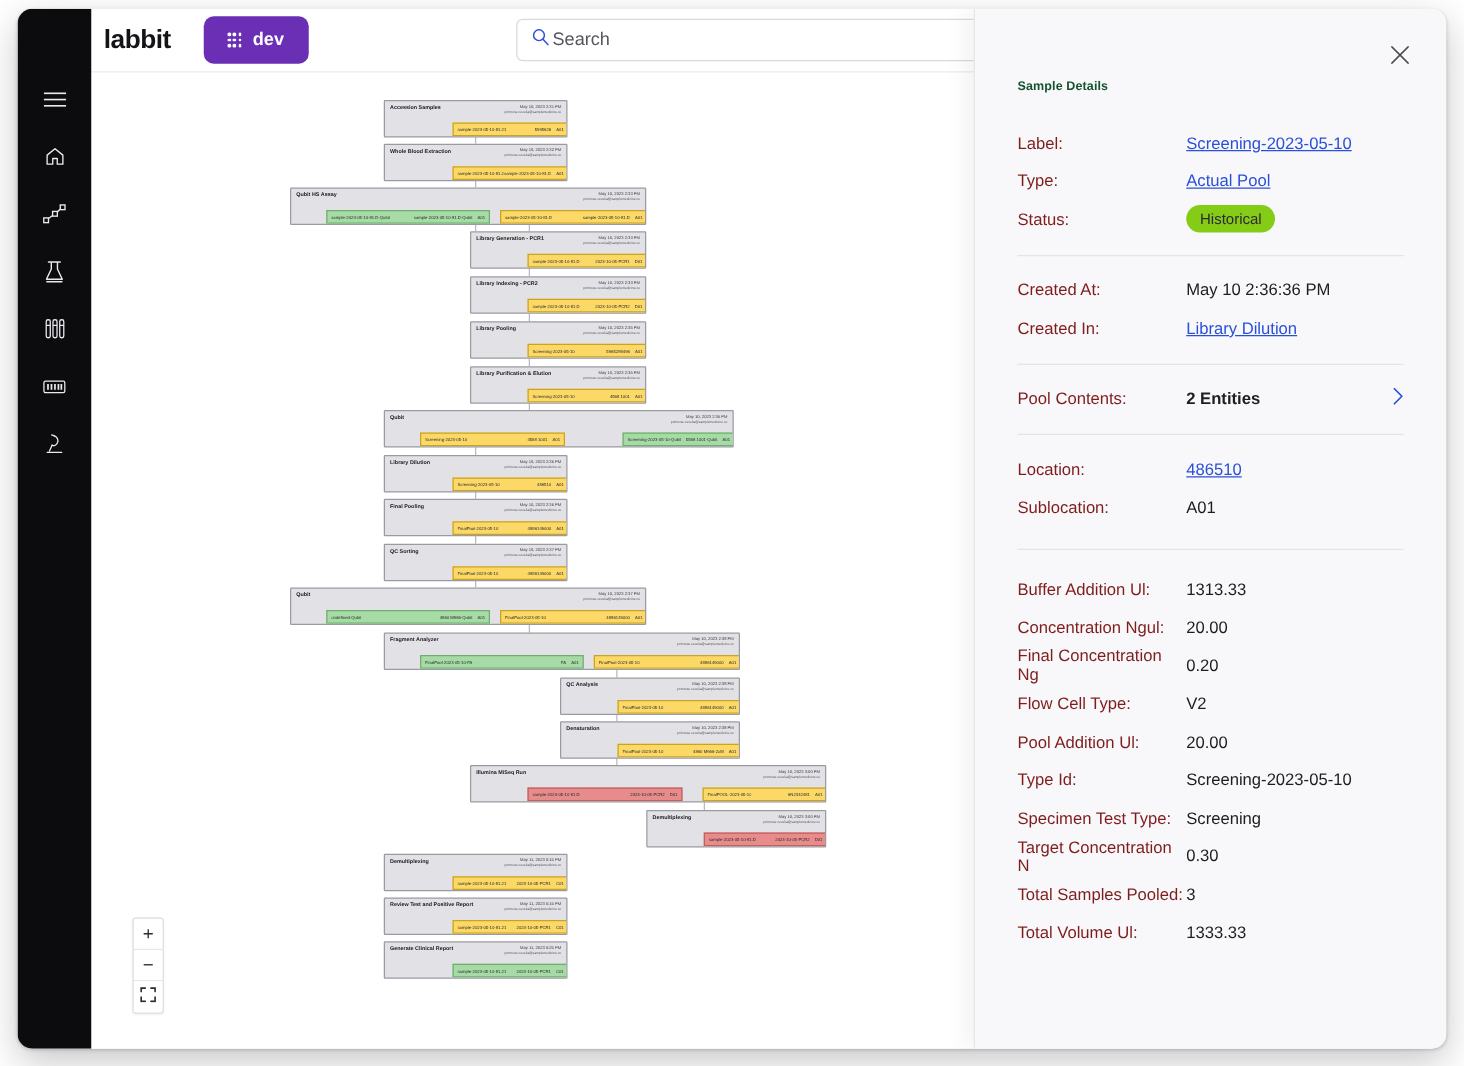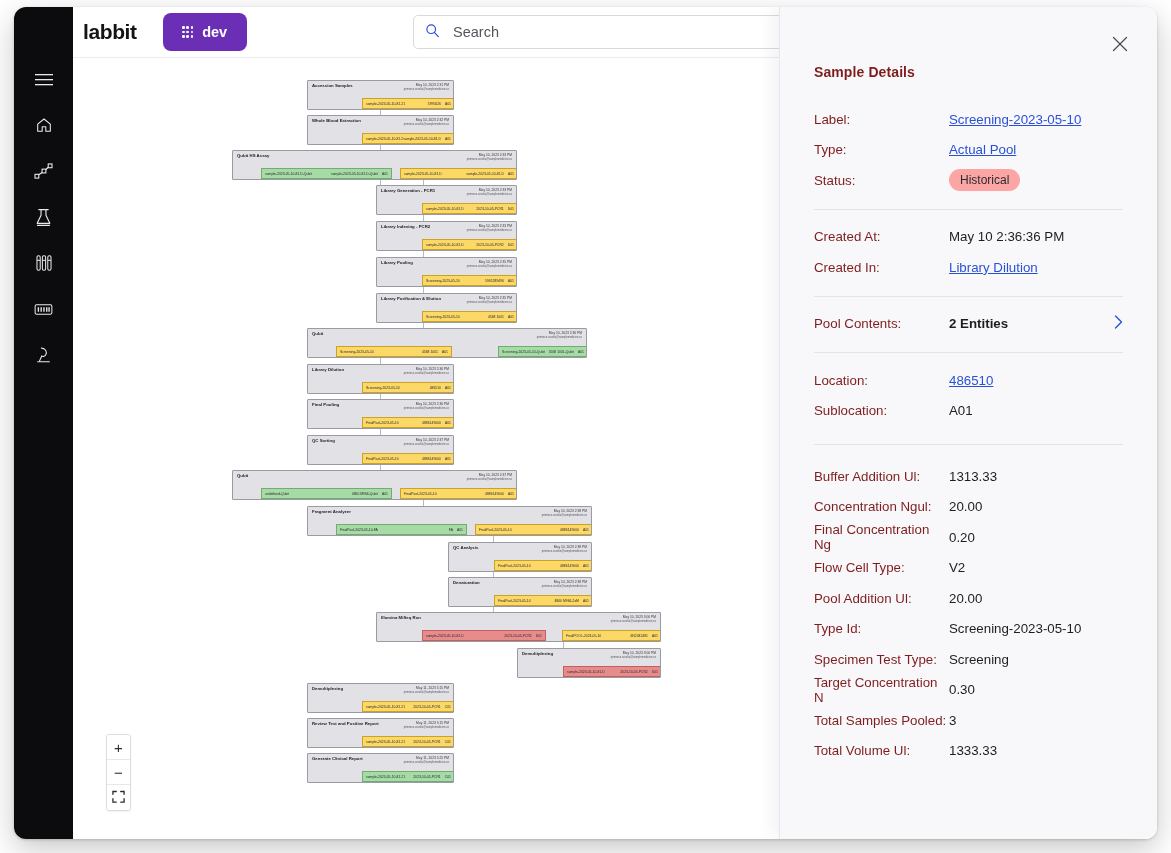--- a/index.html
+++ b/index.html
@@ -57,21 +57,20 @@
   .grid-dots i { background: #fff; border-radius: 50%; display: block; width: 2.6px; height: 2.6px; }
 
   #search-wrap {
     position: absolute; left: 399px; top: 8px;
     width: 450px; height: 34px;
     border: 1px solid #d9d9e0;
     border-radius: 5px;
     background: #fff;
     display: flex; align-items: center;
     padding: 0 11px;
-    gap: 11px;
   }
   #search-input {
     border: 0; outline: 0; flex: 1;
     font-family: inherit; font-size: 14.5px; color: #3c3c43;
     background: transparent;
   }
   #search-input::placeholder { color: #55555e; }
 
   
   #rail {
@@ -179,39 +178,39 @@
     overflow: hidden;
   }
   #drawer-close {
     position: absolute; right: 27px; top: 27px;
     width: 20px; height: 20px;
     cursor: pointer;
     display: flex; align-items: center; justify-content: center;
   }
   #drawer-title {
     margin: 0; padding-top: 57px;
-    font-size: 14px; font-weight: 700; color: #7f1d1d;
+    font-size: 10px; font-weight: 700; color: #14532d;
     letter-spacing: .1px;
   }
   .d-row {
     display: flex; align-items: center;
     min-height: 30.5px;
   }
   .d-label {
     width: 135px; flex: 0 0 135px;
     font-size: 13.3px; color: #7f1d1d;
   }
   .d-value {
     font-size: 13.3px; color: #1d1d22;
     flex: 1;
   }
   .d-link { color: #2b50d8; text-decoration: underline; cursor: pointer; }
   .d-badge {
     display: inline-block;
-    background: #fca5a5; color: #2b2b31;
+    background: #84cc16; color: #2b2b31;
     border-radius: 11px;
     padding: 4px 11px;
     font-size: 12px;
   }
   .d-sep {
     height: 1px; background: #e3e3e9;
     margin: 13px 0 12px 0;
   }
   .d-strong { font-weight: 700; }
   .d-chevron {

